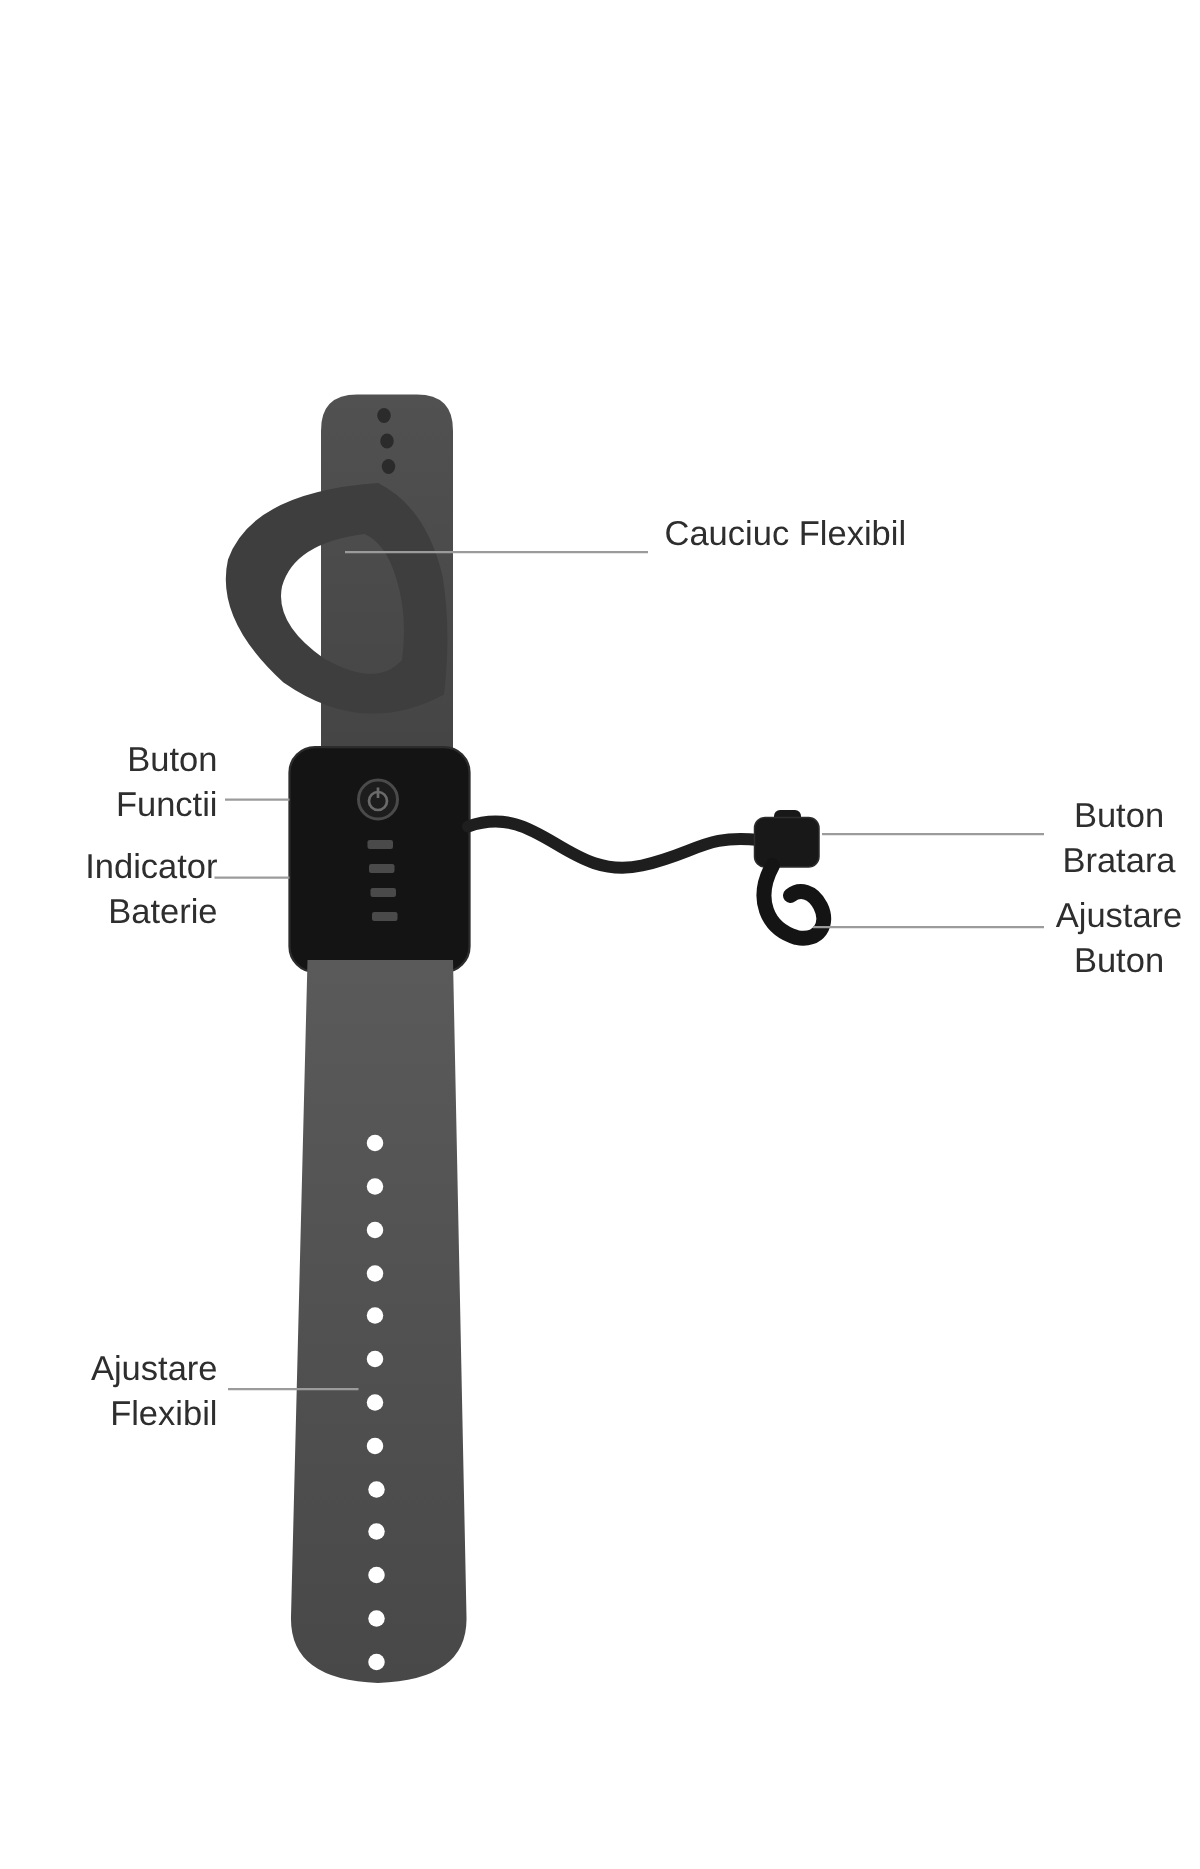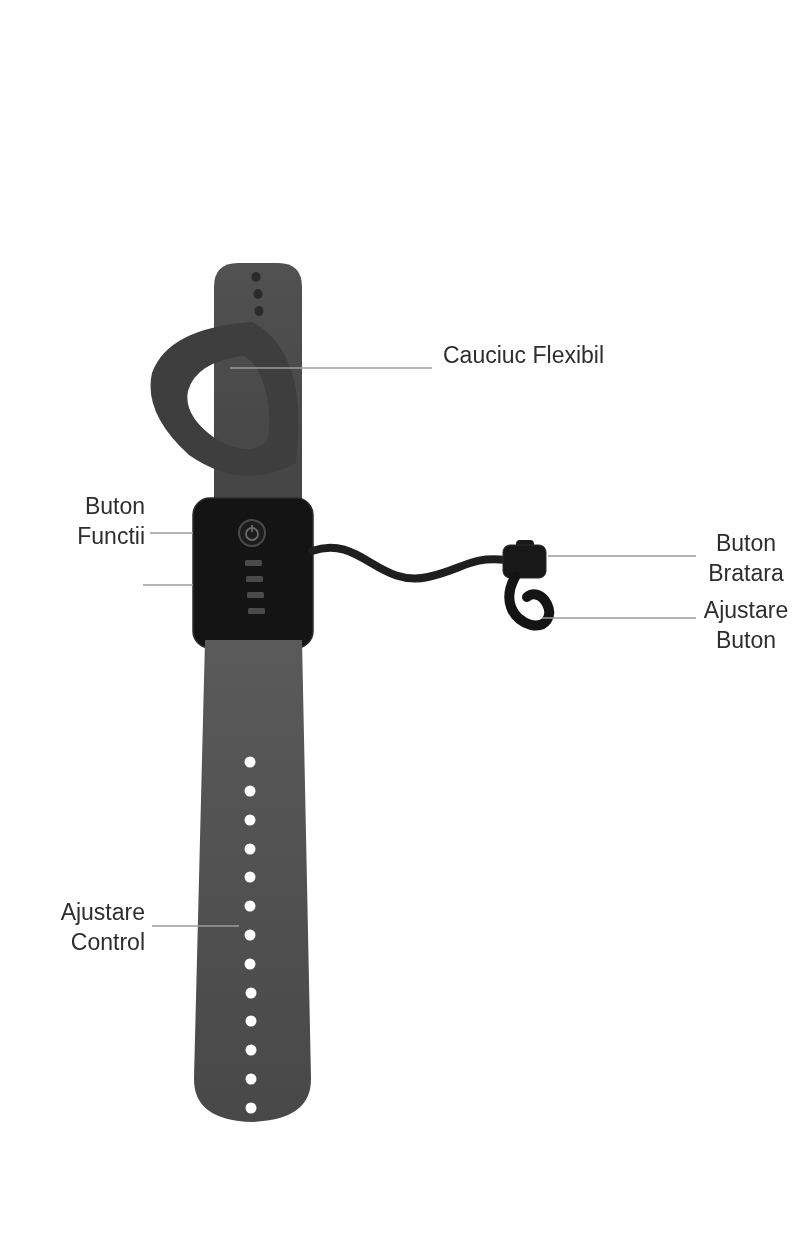--- a/index.html
+++ b/index.html
@@ -121,29 +121,33 @@
     </g>
   </svg>
 
   <div class="label" style="left:443px; top:340px;">Cauciuc Flexibil</div>
 
   <div class="label right" style="left:20px; top:491px; width:125px;">
     <span class="line">Buton</span>
     <span class="line">Functii</span>
   </div>
 
+  <div class="label right" style="left:15px; top:562px; width:130px;">
+    <span class="line">Indicator</span>
+    <span class="line">Baterie</span>
+  </div>
 
   <div class="label center" style="left:700px; top:528px; width:92px;">
     <span class="line">Buton</span>
     <span class="line">Bratara</span>
   </div>
 
   <div class="label center" style="left:700px; top:595px; width:92px;">
     <span class="line">Ajustare</span>
     <span class="line">Buton</span>
   </div>
 
   <div class="label right" style="left:20px; top:897px; width:125px;">
     <span class="line">Ajustare</span>
-    <span class="line">Control</span>
+    <span class="line">Flexibil</span>
   </div>
 
 </div>
 
 </body></html>

